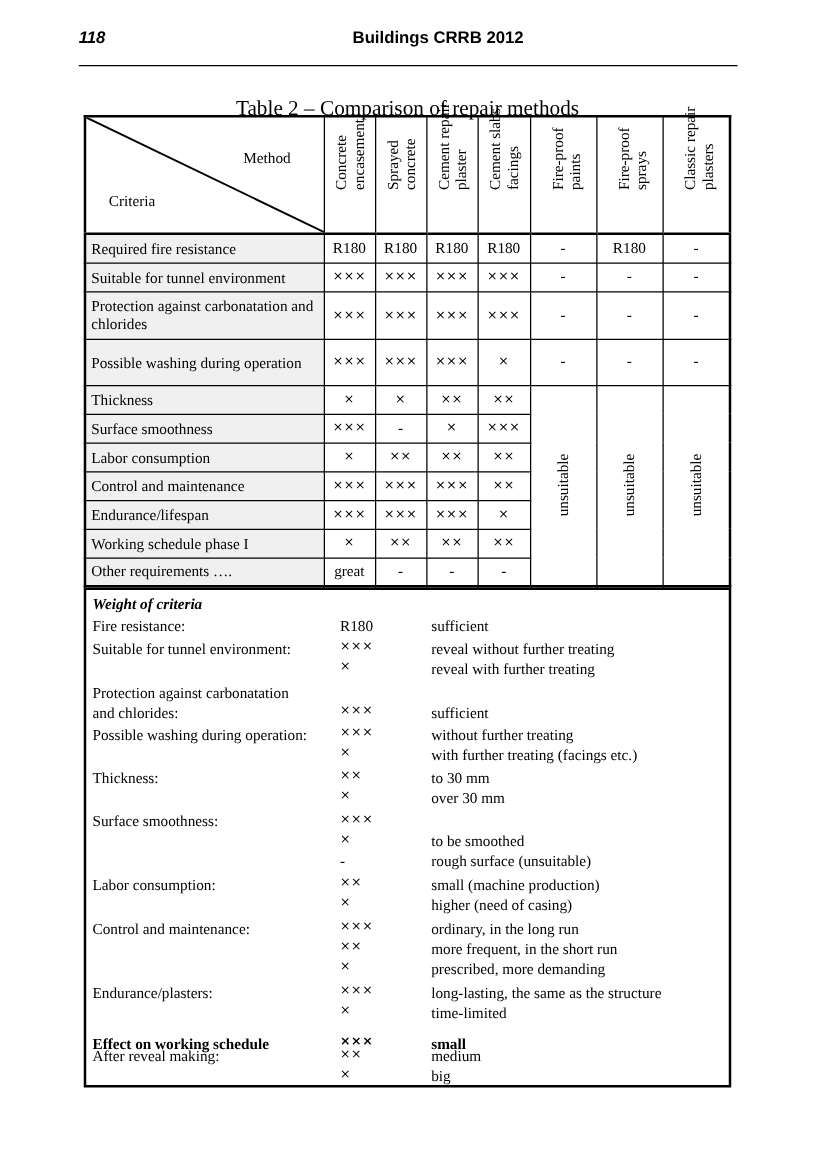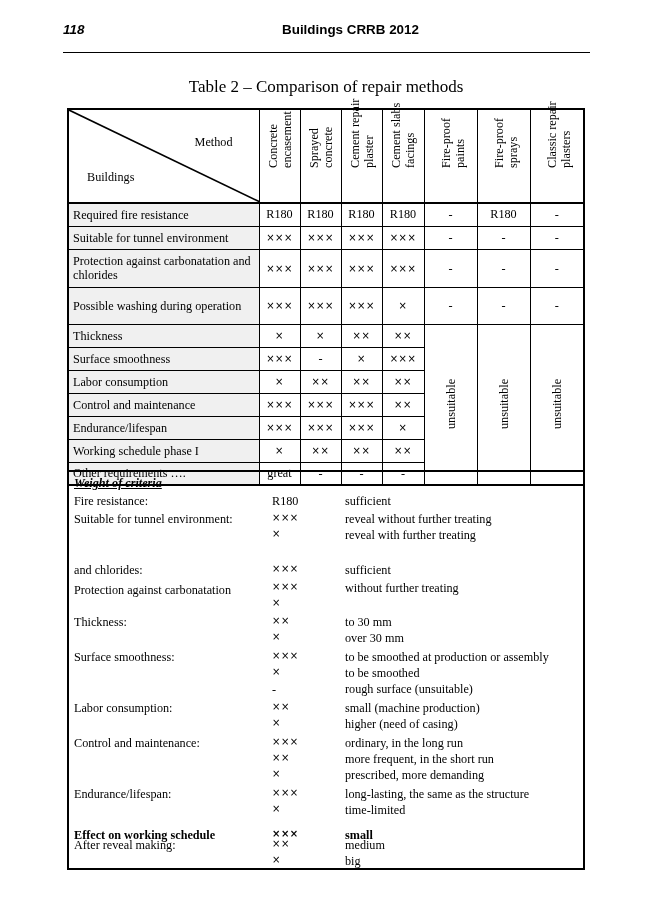--- a/index.html
+++ b/index.html
@@ -5,35 +5,35 @@
     html, body { margin: 0; padding: 0; background: #ffffff; }
     body { width: 650px; height: 920px; position: relative; overflow: hidden; color: #000; font-family: "Liberation Serif", serif; }
     .header { position: absolute; left: 63px; top: 22px; width: 527px; font-family: "Liberation Sans", sans-serif; font-weight: bold; font-size: 13.4px; line-height: 15px; }
     .header .pg { position: absolute; left: 0; top: 0; font-style: italic; }
     .header .title { position: absolute; left: 48px; top: 0; width: 479px; text-align: center; }
     .hrule { position: absolute; left: 63px; top: 52px; width: 527px; height: 1px; background: #000; }
     .caption { position: absolute; left: 67px; top: 77px; width: 518px; text-align: center; font-size: 17px; }
 
     table.main { position: absolute; left: 67px; top: 92px; border-collapse: collapse; font-size: 12.2px; table-layout: fixed; }
     table.main td { border: 1px solid #000; padding: 0; vertical-align: middle; }
-    table.main { border: 2px solid #000; margin-top: 16px; }
+    table.main { border: 2px solid #000; }
     .crit { background: #f0f0f0; padding-left: 4px !important; line-height: 14px; }
     .val { text-align: center; }
     .xs { font-family: "DejaVu Sans", sans-serif; font-size: 10px; letter-spacing: 0.5px; }
     .corner { position: relative; height: 92px; border-bottom: 2px solid #000 !important; }
     .corner svg { position: absolute; left: 0; top: 0; }
     .corner .m { position: absolute; right: 26px; top: 25px; }
     .corner .c { position: absolute; left: 18px; top: 60px; }
     .hd { position: relative; height: 92px; border-bottom: 2px solid #000 !important; }
     .hd .rot { position: absolute; left: 50%; bottom: 6px; transform-origin: 0 0; transform: rotate(-90deg); white-space: nowrap; line-height: 14px; font-size: 12.2px; }
     .uns { position: relative; }
     .uns span { position: absolute; left: 50%; top: 50%; transform: translate(-50%, -50%) rotate(-90deg); white-space: nowrap; }
 
     .weights { position: absolute; left: 67px; top: 470px; width: 514px; height: 396px; border: 2px solid #000; border-top: 2px solid #000; font-size: 12.2px; }
-    .weights .ttl { position: absolute; left: 5px; top: 4px; font-weight: bold; font-style: italic; text-decoration: underline; }
+    .weights .ttl { position: absolute; left: 5px; top: 4px; font-weight: bold; font-style: italic; }
     .wrow { position: absolute; left: 5px; width: 505px; height: 16px; }
     .wrow .k { position: absolute; left: 0; top: 0; white-space: nowrap; }
     .wrow .s { position: absolute; left: 198px; top: 0; white-space: nowrap; }
     .wrow .d { position: absolute; left: 271px; top: 0; white-space: nowrap; }
   </style>
 </head>
 <body>
 
 <div class="header">
   <span class="pg">118</span>
@@ -56,21 +56,21 @@
       <col style="width:53px">
       <col style="width:54px">
   </colgroup>
   <tbody>
       <tr>
     <td class="corner">
       <svg width="191" height="92">
             <line x1="0" y1="0" x2="191" y2="92" stroke="#000" stroke-width="1.6"></line>
           </svg>
       <span class="m">Method</span>
-      <span class="c">Buildings</span>
+      <span class="c">Criteria</span>
     </td>
     <td class="hd">
           <div class="rot" style="margin-left:-14px">
             <div>Concrete</div>
             <div>encasement</div>
           </div>
         </td>
     <td class="hd">
           <div class="rot" style="margin-left:-14px">
             <div>Sprayed</div>
@@ -222,52 +222,53 @@
       <div class="wrow" style="top: 40px;">
         <span class="k">Suitable for tunnel environment:</span>
         <span class="s xs">×××</span>
         <span class="d">reveal without further treating</span>
       </div>
       <div class="wrow" style="top: 56px;">
         <span class="k"></span>
         <span class="s xs">×</span>
         <span class="d">reveal with further treating</span>
       </div>
-      <div class="wrow" style="top: 75px; margin-top: 36px;">
+      <div class="wrow" style="top: 75px;">
         <span class="k">Protection against carbonatation</span>
         <span class="s"></span>
         <span class="d"></span>
       </div>
       <div class="wrow" style="top: 91px;">
         <span class="k">and chlorides:</span>
         <span class="s xs">×××</span>
         <span class="d">sufficient</span>
       </div>
       <div class="wrow" style="top: 109px;">
+        <span class="k">Possible washing during operation:</span>
         <span class="s xs">×××</span>
         <span class="d">without further treating</span>
       </div>
       <div class="wrow" style="top: 125px;">
         <span class="k"></span>
         <span class="s xs">×</span>
+        <span class="d">with further treating (facings etc.)</span>
       </div>
       <div class="wrow" style="top: 143px;">
         <span class="k">Thickness:</span>
         <span class="s xs">××</span>
         <span class="d">to 30 mm</span>
       </div>
       <div class="wrow" style="top: 159px;">
         <span class="k"></span>
         <span class="s xs">×</span>
         <span class="d">over 30 mm</span>
       </div>
       <div class="wrow" style="top: 178px;">
         <span class="k">Surface smoothness:</span>
         <span class="s xs">×××</span>
-        <span class="d">to be smoothed at production or assembly</span>
       </div>
       <div class="wrow" style="top: 194px;">
         <span class="k"></span>
         <span class="s xs">×</span>
         <span class="d">to be smoothed</span>
       </div>
       <div class="wrow" style="top: 210px;">
         <span class="k"></span>
         <span class="s">-</span>
         <span class="d">rough surface (unsuitable)</span>
@@ -291,21 +292,21 @@
         <span class="k"></span>
         <span class="s xs">××</span>
         <span class="d">more frequent, in the short run</span>
       </div>
       <div class="wrow" style="top: 296px;">
         <span class="k"></span>
         <span class="s xs">×</span>
         <span class="d">prescribed, more demanding</span>
       </div>
       <div class="wrow" style="top: 315px;">
-        <span class="k">Endurance/lifespan:</span>
+        <span class="k">Endurance/plasters:</span>
         <span class="s xs">×××</span>
         <span class="d">long-lasting, the same as the structure</span>
       </div>
       <div class="wrow" style="top: 331px;">
         <span class="k"></span>
         <span class="s xs">×</span>
         <span class="d">time-limited</span>
       </div>
       <div class="wrow" style="top: 356px; font-weight: bold;">
         <span class="k">Effect on working schedule</span>

